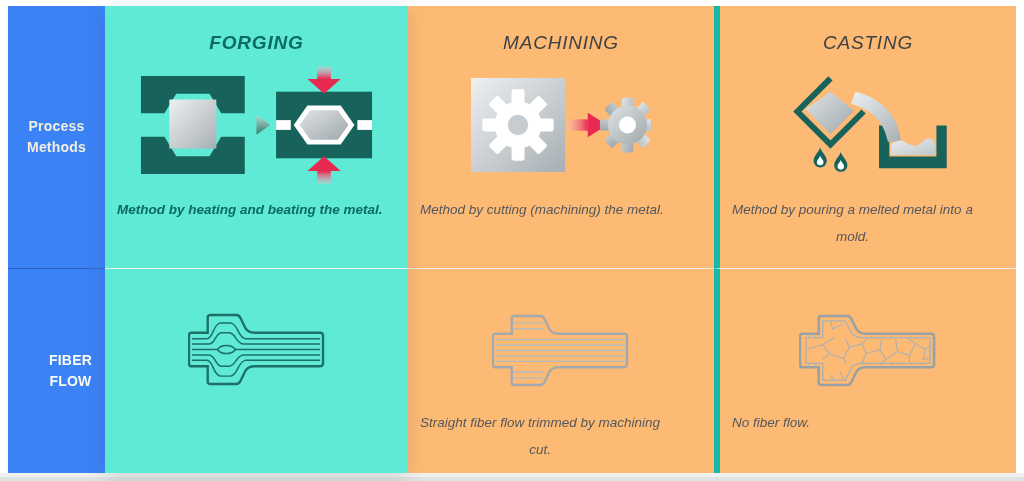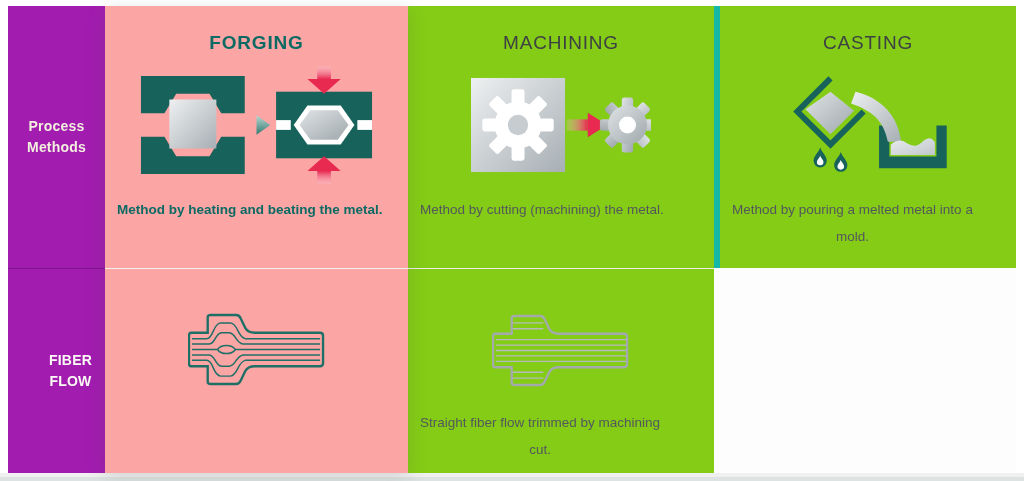--- a/index.html
+++ b/index.html
@@ -3,32 +3,32 @@
 <meta charset="utf-8">
 <style>
   html,body { margin:0; padding:0; }
   body { width:1024px; height:481px; background:#ffffff; font-family:"Liberation Sans", sans-serif; overflow:hidden; }
   .stage { position:relative; width:1024px; height:481px; background:#ffffff; }
 
   .panel { position:absolute; left:8px; top:6px; width:1008px; height:467px;
            display:grid; grid-template-columns:97px 303px 306px 302px; grid-template-rows:262px 205px;
            background:#fdfdfd; }
 
-  .sidebar-cell { background:#a21caf; display:flex; align-items:center; justify-content:center; }
+  .sidebar-cell { background:#3b82f6; display:flex; align-items:center; justify-content:center; }
   .sidebar-cell.r2 { border-top:1px solid rgba(0,0,0,.22);padding-left:28px; }
   .sidebar-label { font-weight:bold; font-size:14px; line-height:21px; text-align:center; white-space:pre-line; letter-spacing:.2px; }
   .lbl-process { color:#f3efdf; }
   .lbl-fiber   { color:#fbfbf5; }
 
-  .cell { background:#84cc16; }
+  .cell { background:#fdba74;font-style:italic; }
   .cell.bl { border-left:6px solid #14b8a6; }
   .cell.bt { border-top:1px solid #ececec; }
 
-  .featured { grid-column:2; grid-row:1 / 3; position:relative; background:#fca5a5;
-              box-shadow:0 4px 18px rgba(70,80,80,.18); z-index:2; }
+  .featured { grid-column:2; grid-row:1 / 3; position:relative; background:#5eead4;
+              box-shadow:0 4px 18px rgba(70,80,80,.18); z-index:2;font-style:italic; }
   .featured .row-divider { position:absolute; top:262px; left:0; right:0; height:1px; background:#f1f1f1; }
 
   .sec-method { height:262px; box-sizing:border-box; display:flex; flex-direction:column; align-items:center; padding:26px 12px 0; }
   .sec-fiber  { height:205px; box-sizing:border-box; display:flex; flex-direction:column; align-items:center; padding:22px 12px 0; }
 
   .col-title { font-size:19px; letter-spacing:.8px; color:#3e4143; }
   .col-title.teal { color:#0b6a63; font-weight:bold; }
 
   .icon-box { flex:1; display:flex; align-items:center; justify-content:center; width:100%; }
   .icon-box.fiber { flex:0 0 118px; }
@@ -216,18 +216,43 @@
             </g>
           </svg>
         </div>
         <div class="caption-box">
           <div class="caption">Straight fiber flow trimmed by machining
 cut.</div>
         </div>
       </div>
     </div>
 
+    <div class="cell bl bt" style="grid-column:4;grid-row:2">
+      <div class="sec-fiber">
+        <div class="icon-box fiber">
+          <svg width="138" height="73" viewBox="0 0 140 74" fill="none">
+            <path d="M3,20 H20 V4 Q20,2 23,2 H49 Q52,2 53.5,5.5 L58,15 Q60.5,20 68,20 H134 Q137,20 137,23 V51 Q137,54 134,54 H68 Q60.5,54 58,59 L53.5,68.5 Q52,72 49,72 H23 Q20,72 20,70 V54 H3 Q1,54 1,51 V23 Q1,20 3,20 Z" stroke="#9aa1a5" stroke-width="2.6"></path>
+            <path d="M7,24 H24 V7 H47 L52,17 Q54.5,24 64,24 H133 V50 H64 Q54.5,50 52,57 L47,67 H24 V50 H7 Z" stroke="#aab0b4" stroke-width="1.3"></path>
+            <g stroke="#aab0b4" stroke-width="1.1">
+              <path d="M7,36 L24,31 L36,24 M24,31 L31,40 L24,46 M31,40 L45,45 L48,50 M45,45 L51,34 L47,24"></path>
+              <path d="M51,34 L64,30 L70,24 M64,30 L68,40 L64,50 M68,40 L82,36 L84,24 M82,36 L88,46 L84,50"></path>
+              <path d="M88,46 L100,38 L98,26 M100,38 L112,42 L112,50 M112,42 L118,30 L110,24"></path>
+              <path d="M118,30 L128,36 L133,32 M128,36 L126,46 L133,44"></path>
+              <path d="M32,8 L34,15 L44,11 M32,62 L36,67 M42,59 L45,66"></path>
+            </g>
+            <g stroke="#aab0b4" stroke-width="1">
+              <path d="M10,20 V24 M16,20 V24 M10,50 V54 M16,50 V54"></path>
+              <path d="M74,20 V24 M84,20 V24 M94,20 V24 M104,20 V24 M114,20 V24 M124,20 V24"></path>
+              <path d="M74,50 V54 M84,50 V54 M94,50 V54 M104,50 V54 M114,50 V54 M124,50 V54"></path>
+            </g>
+          </svg>
+        </div>
+        <div class="caption-box">
+          <div class="caption">No fiber flow.</div>
+        </div>
+      </div>
+    </div>
 
   </div>
 
   <div class="strip1"></div>
   <div class="strip2"></div>
 </div>
 
 </body></html>

